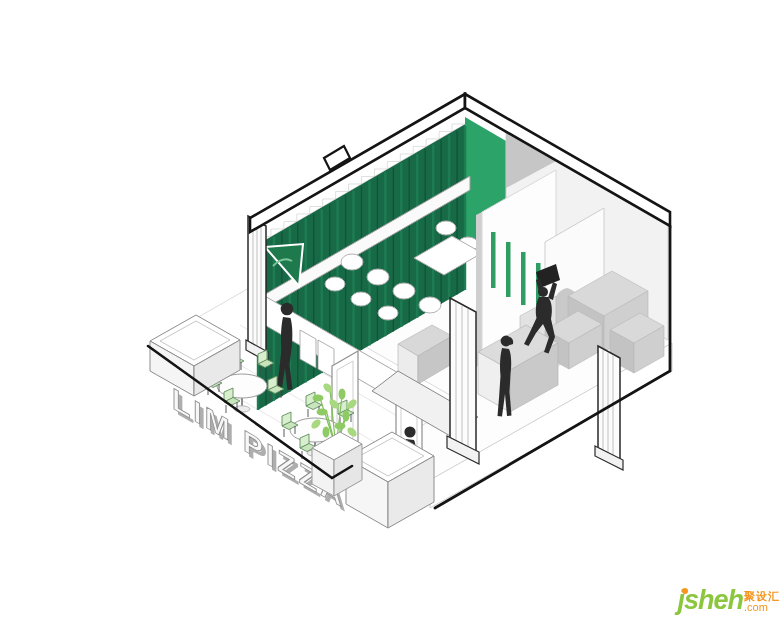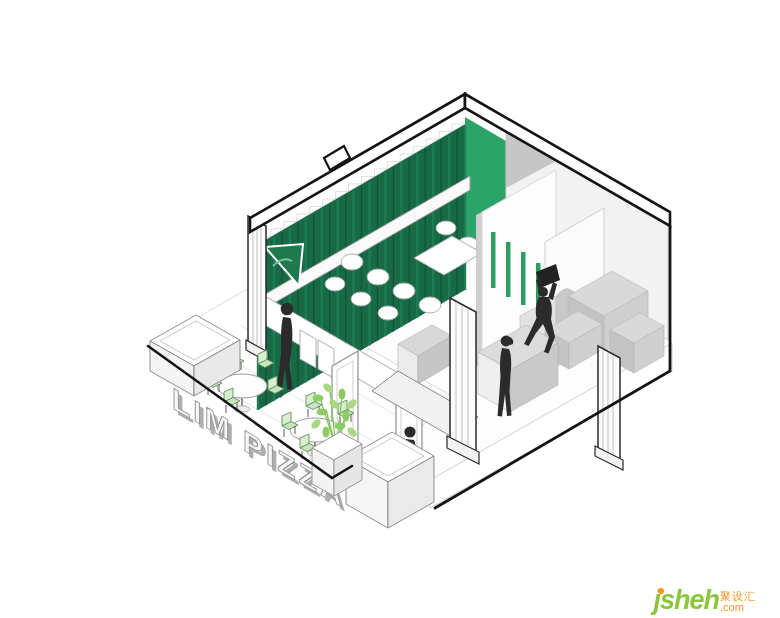--- a/index.html
+++ b/index.html
@@ -1,28 +1,28 @@
 <!DOCTYPE html>
 <html><head>
 <meta charset="utf-8">
 <style>
   html,body{margin:0;padding:0;background:#ffffff;}
   .stage{position:relative;width:780px;height:618px;background:#ffffff;overflow:hidden;
          font-family:"Liberation Sans",sans-serif;}
   .stage svg{position:absolute;left:0;top:0;}
   .letter3d{font-family:"Liberation Sans",sans-serif;font-weight:bold;letter-spacing:3px;}
   
-  .watermark{position:absolute;right:24px;bottom:4px;display:flex;align-items:flex-end;
+  .watermark{position:absolute;right:0;bottom:4px;display:flex;align-items:flex-end;
              line-height:1;cursor:pointer;user-select:none;}
   .wm-brand-wrap{position:relative;display:inline-block;}
   .wm-brand{font-size:27px;font-weight:bold;font-style:italic;color:#8cc63e;letter-spacing:-1px;}
   .wm-j-dot{position:absolute;left:5px;top:1px;width:6px;height:6px;border-radius:50%;
             background:#f7941d;}
   .wm-side{display:flex;flex-direction:column;align-items:flex-start;margin-left:1px;margin-bottom:1px;}
-  .wm-cn{font-size:11px;font-weight:normal;color:#f7941d;letter-spacing:1px;}
+  .wm-cn{font-size:11px;font-weight:bold;color:#f7941d;letter-spacing:1px;}
   .wm-tld{font-size:11px;font-weight:normal;color:#f7941d;margin-top:0px;}
 </style>
 </head>
 <body>
 
 <div class="stage">
 <svg id="scene" width="780" height="618" viewBox="0 0 780 618" xmlns="http://www.w3.org/2000/svg">
 
   <g>
     <polygon points="258,238 466,118 670,230 670,346 432,484 258,384" fill="#fdfdfd"></polygon>

